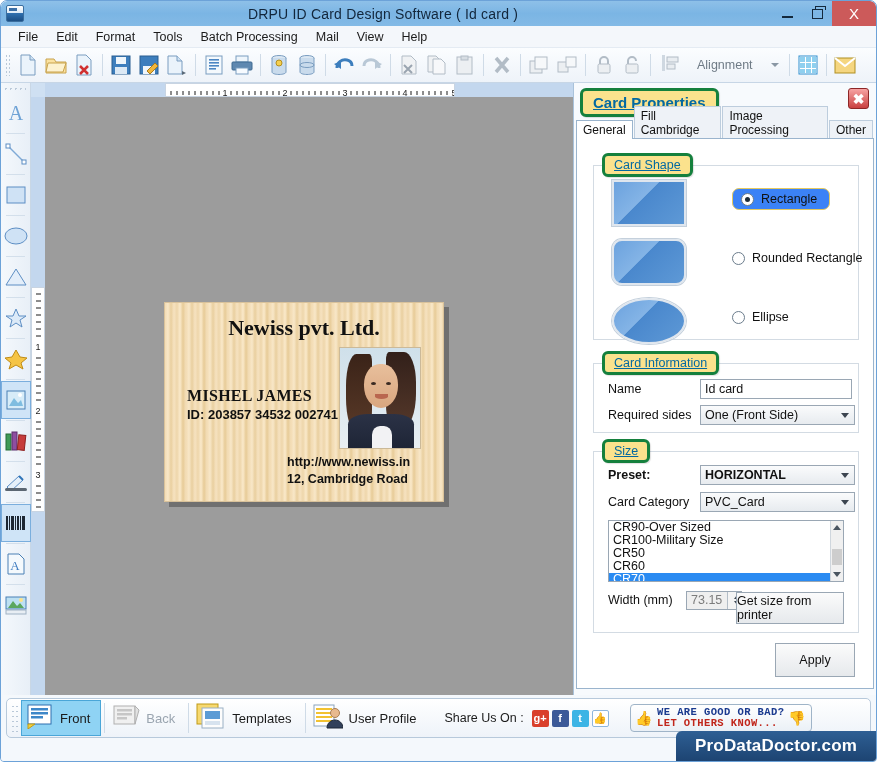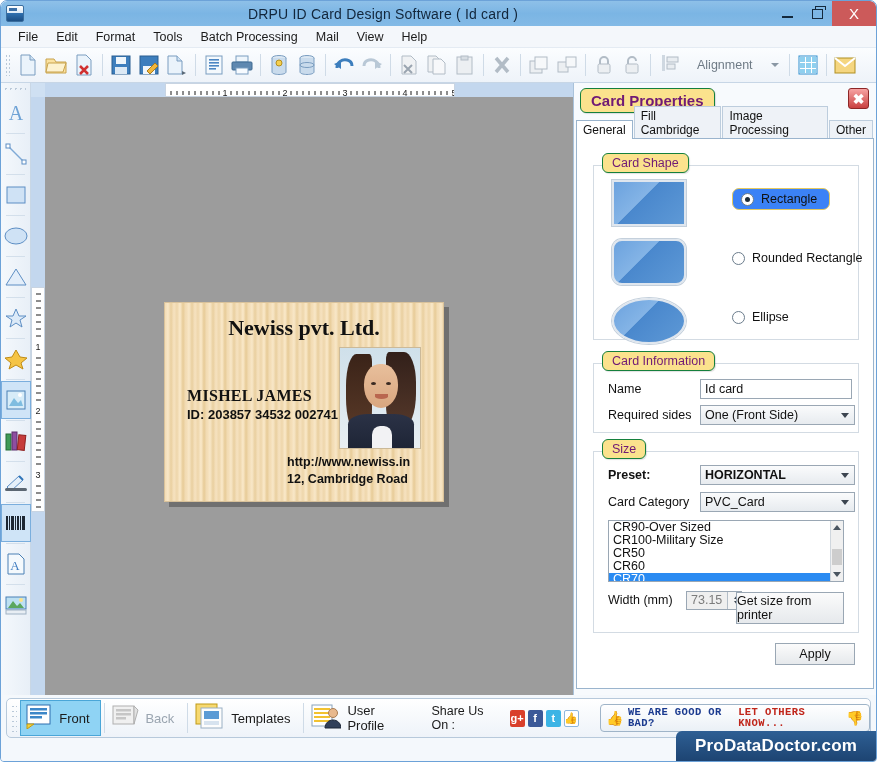--- a/index.html
+++ b/index.html
@@ -171,24 +171,25 @@
     font-weight: bold; font-size: 12.5px; color: #111;
   }
 
   
   .panel {
     position: absolute; right: 0; top: 0; width: 303px; bottom: 0;
     background: #f7fafd; border-left: 1px solid #a9c2da;
   }
   .panel-hdr { position: relative; height: 35px; }
   .tagpill {
-    display: inline-block; background: #fbe28d; color: #701a75;
-    border: 1px solid #15803d; border-radius: 6px;
+    display: inline-block; background: #fbe28d; color: #0369a1;
+    border: 3px solid #15803d; border-radius: 6px;
     padding: 3px 10px; font-size: 15px; font-weight: bold;
     box-shadow: 1px 1px 1px rgba(0,0,0,.12);
+    text-decoration: underline;
   }
   .panel-title { position: absolute; left: 6px; top: 5px; }
   .panel-close {
     position: absolute; right: 7px; top: 5px; width: 21px; height: 21px;
     background: linear-gradient(to bottom,#f7a3a3,#c94141);
     border: 1px solid #8d2727; border-radius: 3px;
     display: flex; align-items: center; justify-content: center;
     color: #fff; font-size: 14px; font-weight: bold; cursor: default;
   }
   .tabs { position: absolute; left: 2px; right: 2px; top: 38px; height: 18px;
@@ -283,21 +284,21 @@
   .spin-btns i { width:0;height:0;border-left:3px solid transparent;border-right:3px solid transparent; display:block; }
   .spin-btns i.up { border-bottom: 4px solid #3c4550; }
   .spin-btns i.dn { border-top: 4px solid #3c4550; }
 
   .btn {
     border: 1px solid #9aa7b4; background: linear-gradient(to bottom,#fbfbfb,#e6e9ec);
     font-size: 12.5px; color: #111; display:flex; align-items:center; justify-content:center;
     cursor: default;
   }
   .btn-getsize { position: absolute; right: 14px; top: 140px; width: 108px; height: 32px; }
-  .btn-apply { position: absolute; right: 18px; top: 504px; width: 80px; height: 22px; }
+  .btn-apply { position: absolute; right: 18px; top: 504px; width: 80px; height: 34px; }
 
   
   .bottombar {
     position: absolute; left: 0; right: 0; bottom: 0; height: 66px;
     background: #f4f8fc;
   }
   .bottom-inner {
     position: absolute; left: 5px; right: 5px; top: 3px; height: 40px;
     background: linear-gradient(to bottom,#ffffff,#eef3f9);
     border: 1px solid #b7c9db; border-radius: 5px;
@@ -316,21 +317,21 @@
   .s-gplus { background:#d93f2b; }
   .s-fb { background:#3b5998; }
   .s-tw { background:#3cb4e5; }
   .s-like { background:#ffffff; border:1px solid #8fb6dd; color:#2f6fae; }
   .feedback {
     margin-left: 18px; height: 28px; min-width: 175px;
     border: 1px solid #9fb4c8; border-radius: 4px;
     background: linear-gradient(to bottom,#ffffff,#eaf0f6);
     display: flex; align-items: center; padding: 0 5px; gap: 4px;
   }
-  .fb-text { display: flex; flex-direction: row; line-height: 11px; }
+  .fb-text { display: flex; flex-direction: column; line-height: 11px; }
   .fb-l1 { font-family: "Liberation Mono", monospace; font-size: 10.5px; font-weight: bold; color: #1a3a8f; letter-spacing: .4px; }
   .fb-l2 { font-family: "Liberation Mono", monospace; font-size: 10.5px; font-weight: bold; color: #c0261b; letter-spacing: .4px; }
   .thumb-up { color:#2f6fae; font-size:14px; }
   .thumb-dn { color:#c0261b; font-size:14px; }
   .brandbar {
     position: absolute; right: 0; bottom: 0; width: 200px; height: 30px;
     background: linear-gradient(to bottom,#2e5f94,#1d4472);
     border-radius: 6px 0 0 0;
     display: flex; align-items: center; justify-content: center;
   }

